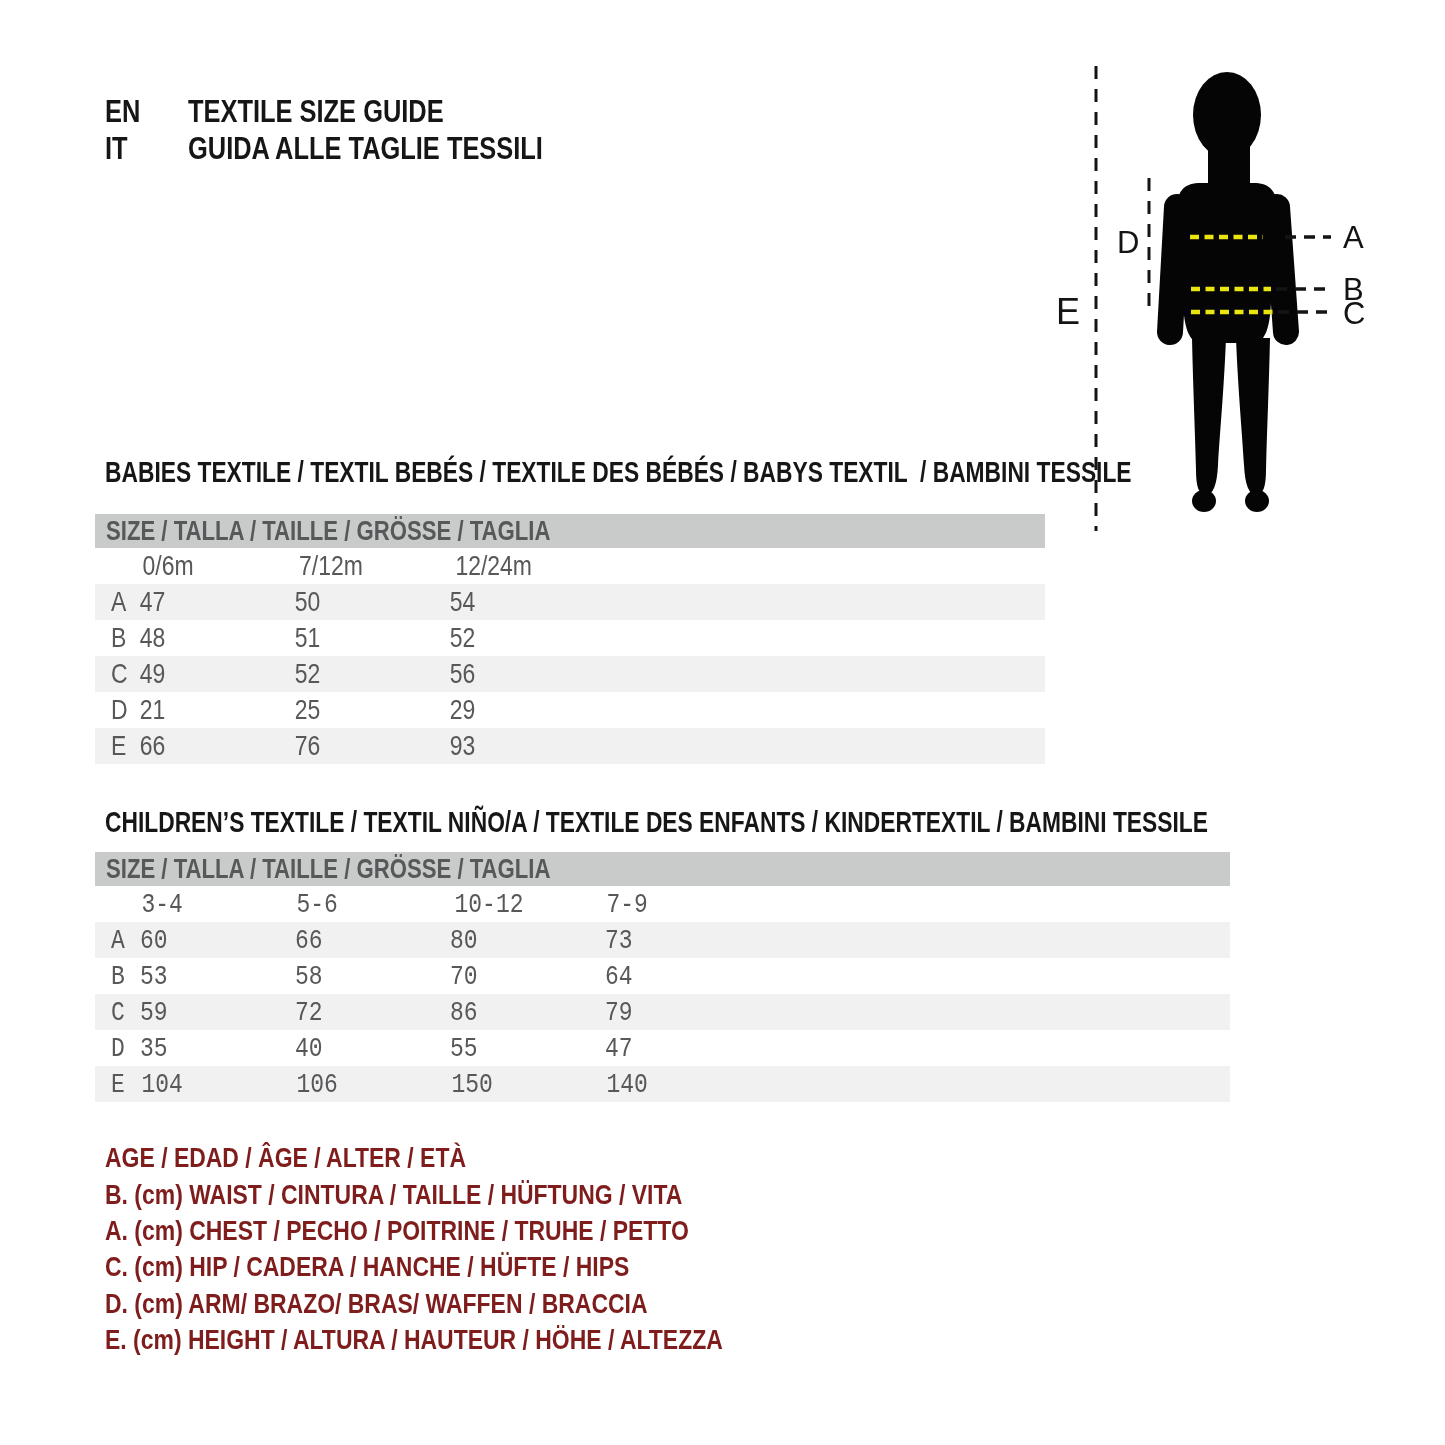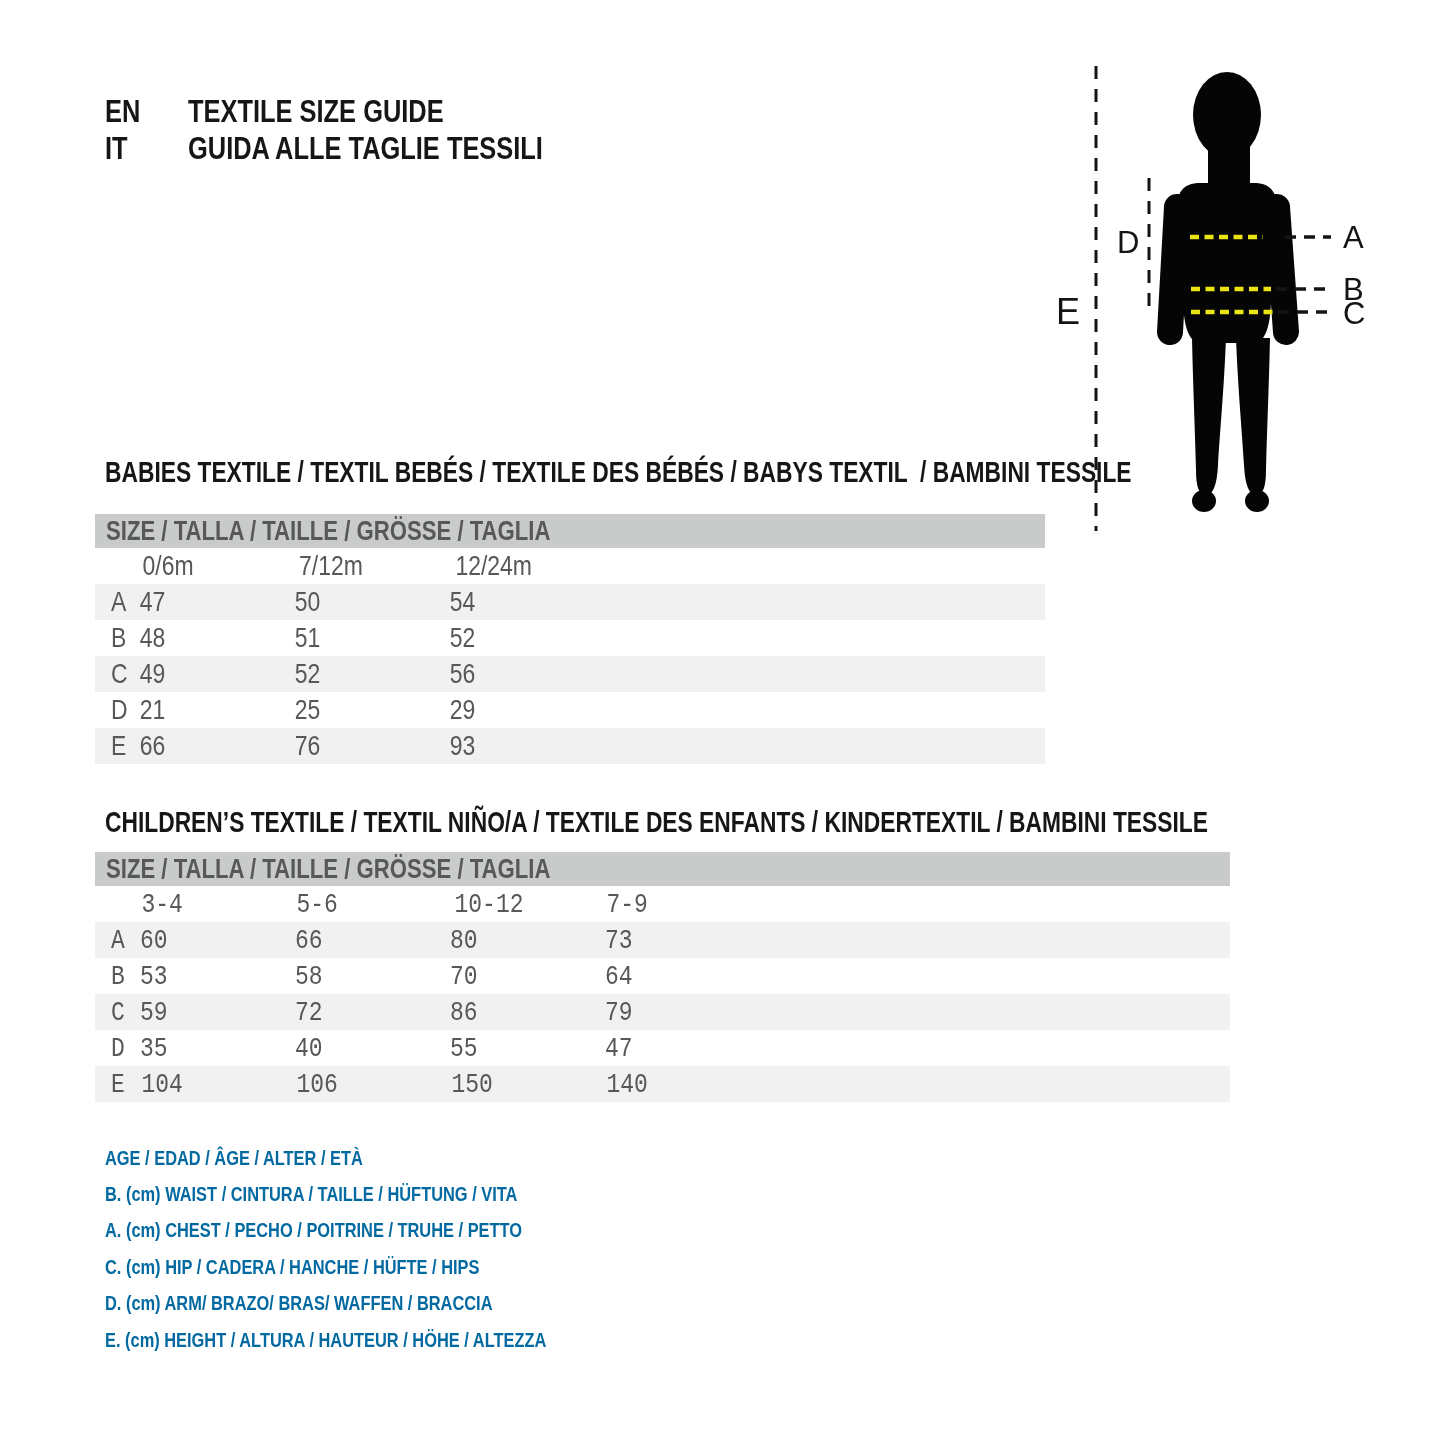--- a/index.html
+++ b/index.html
@@ -31,21 +31,21 @@
     padding-left:11px;box-sizing:border-box;color:#57585a;font-weight:700;font-size:27px;}
   .trow{height:36px;display:grid;align-items:center;}
   .babies .trow{grid-template-columns:42px 155px 155px 155px 1fr;}
   .children .trow{grid-template-columns:42px 155px 155px 155px 155px 1fr;font-family:Liberation Mono, monospace;}
   .trow.stripe{background:#f1f1f2;}
   .tlabel{padding-left:16px;color:#57585a;font-size:28px;}
   .tcell{color:#57585a;font-size:28px;}
 
   
   .legend{position:absolute;left:105px;top:1140px;}
-  .legend-row{height:36.4px;display:flex;align-items:center;font-weight:700;font-size:20px;color:#0369a1;}
+  .legend-row{height:36.4px;display:flex;align-items:center;font-weight:700;font-size:28px;color:#7f1d1d;}
 
   
   .diagram{position:absolute;left:1040px;top:60px;width:405px;height:480px;}
   .diagram text{font-family:"Liberation Sans","DejaVu Sans",sans-serif;fill:#141414;}
 </style>
 </head>
 <body>
 
 <div class="canvas">
 

